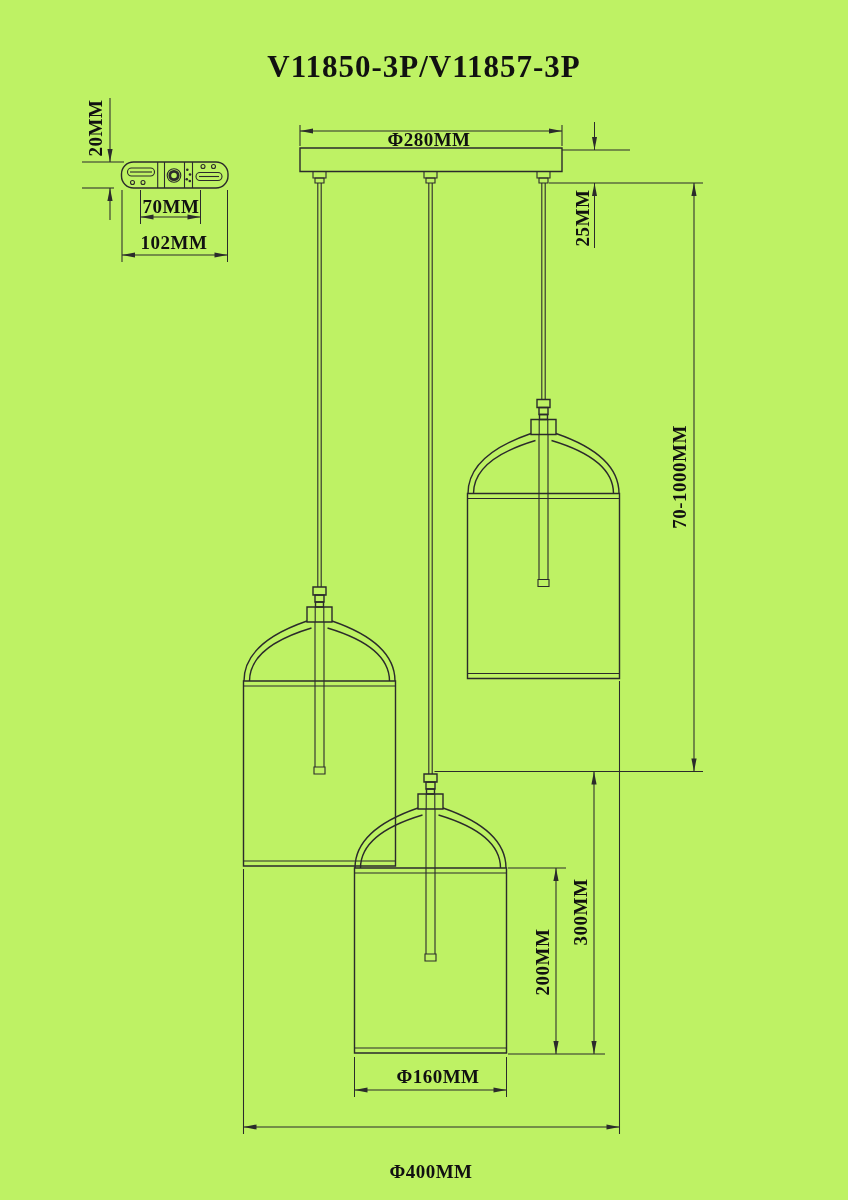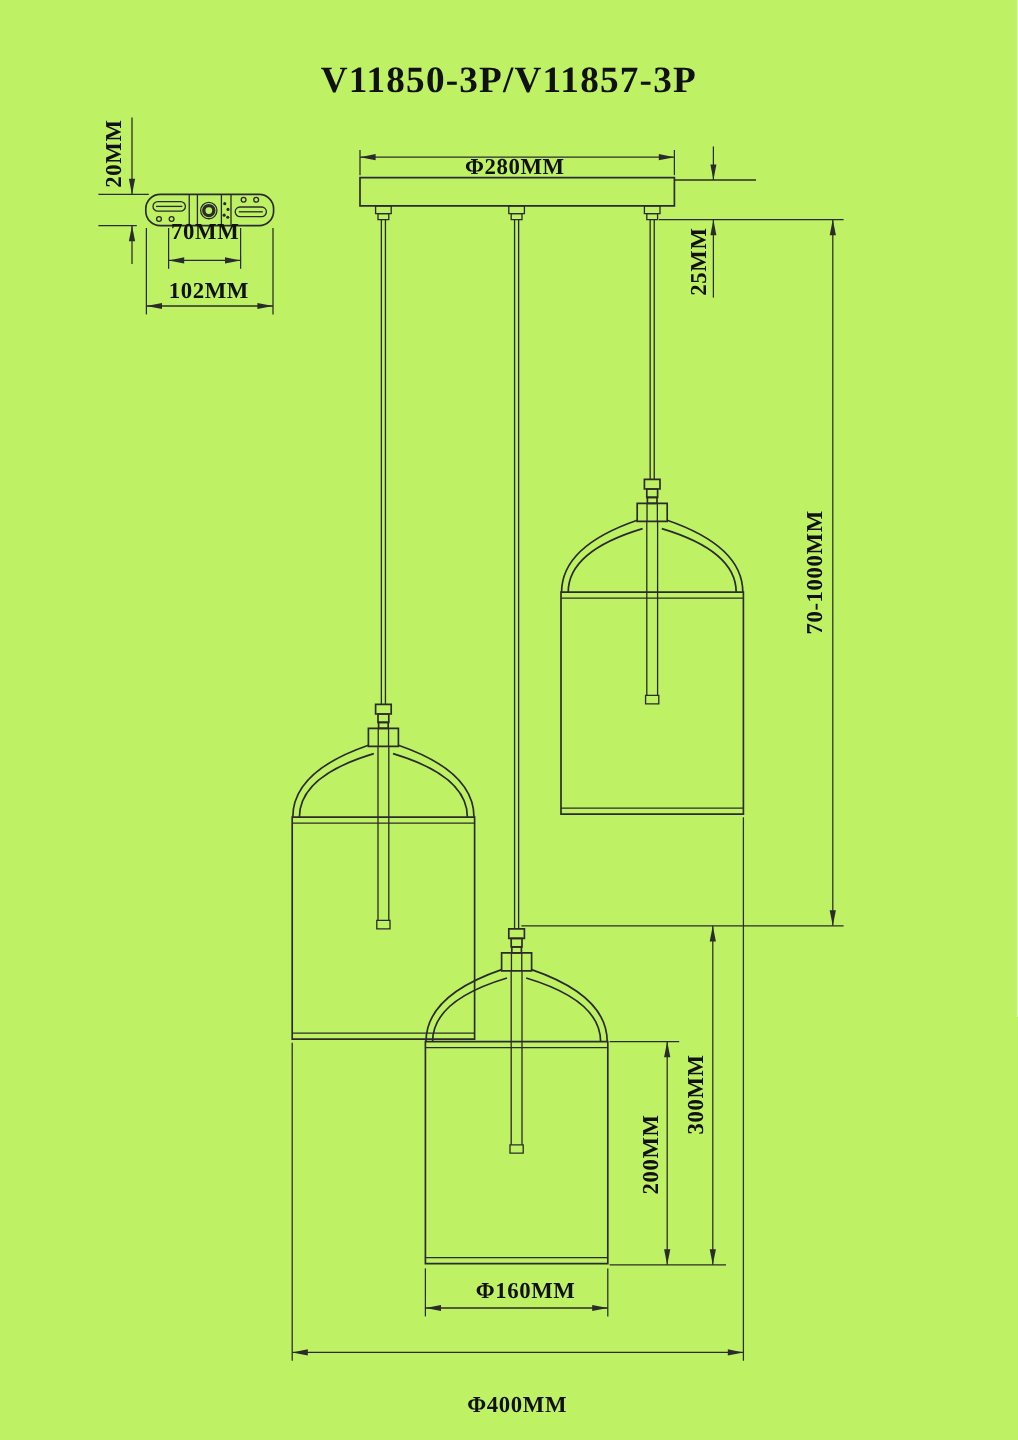--- a/index.html
+++ b/index.html
@@ -211,21 +211,21 @@
       <line class="dim" x1="619.5" y1="681" x2="619.5" y2="1134"></line>
       <line class="dim" x1="243.5" y1="1127" x2="619.5" y2="1127"></line>
       <path class="ah" d="M243.5,1127 L256.5,1124.4 L256.5,1129.6 Z"></path>
       <path class="ah" d="M619.5,1127 L606.5,1124.4 L606.5,1129.6 Z"></path>
     </g>
   </svg>
 
   <div class="title" style="left:424px; top:67px;">V11850-3P/V11857-3P</div>
 
   <div class="lbl rot" style="left:96px; top:128px;">20MM</div>
-  <div class="lbl" style="left:171px; top:194px;">70MM</div>
+  <div class="lbl" style="left:171px; top:207px;">70MM</div>
   <div class="lbl" style="left:174px; top:243px;">102MM</div>
 
   <div class="lbl" style="left:429px; top:119px;margin-top:21px;">Φ280MM</div>
   <div class="lbl rot" style="left:583px; top:218px;">25MM</div>
 
   <div class="lbl rot" style="left:680px; top:477px;">70-1000MM</div>
   <div class="lbl rot" style="left:581px; top:912px;">300MM</div>
   <div class="lbl rot" style="left:543px; top:962px;">200MM</div>
 
   <div class="lbl" style="left:438px; top:1077px;">Φ160MM</div>

